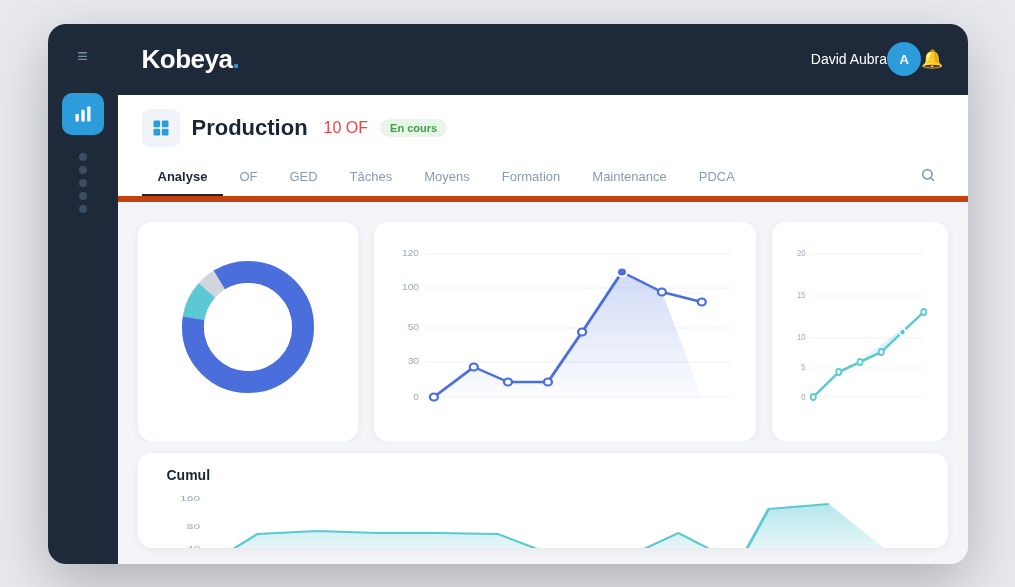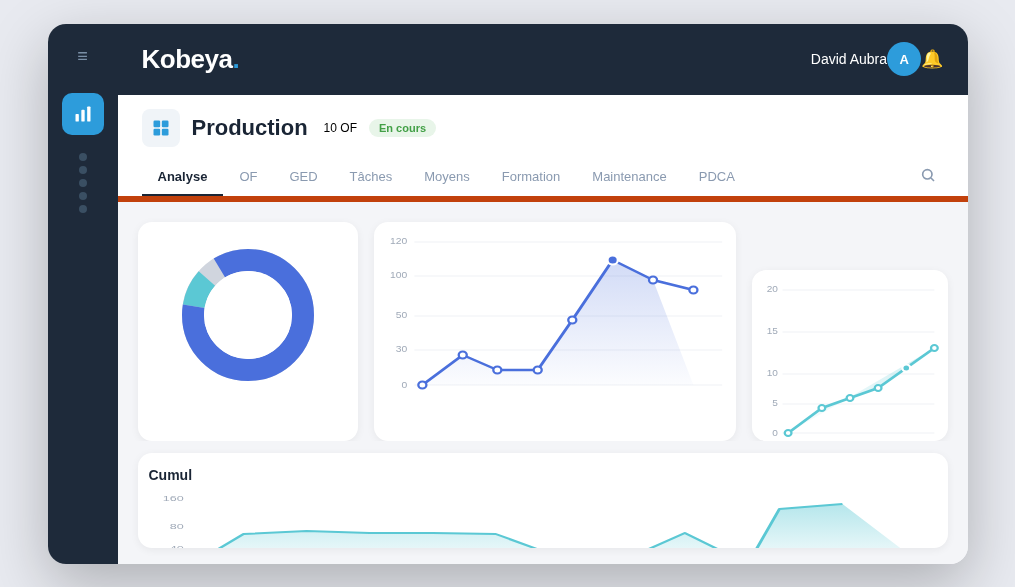--- a/index.html
+++ b/index.html
@@ -156,22 +156,22 @@
       align-items: center;
       justify-content: center;
       color: #2d9cdb;
     }
     .page-title {
       font-size: 22px;
       font-weight: 700;
       color: #1a2535;
     }
     .page-subtitle {
-      font-size: 12px;
-      color: #000000;
+      font-size: 16px;
+      color: #ef4444;
       margin-left: 4px;
     }
     .status-badge {
       background: #e8f5e9;
       color: #43a047;
       font-size: 11px;
       font-weight: 600;
       padding: 3px 10px;
       border-radius: 20px;
     }
@@ -207,21 +207,21 @@
       flex: 1;
       padding: 20px 20px 0;
       display: flex;
       gap: 16px;
       overflow: hidden;
     }
     
     .chart-card {
       background: white;
       border-radius: 14px;
-      padding: 8px;
+      padding: 20px;
       box-shadow: 0 2px 8px rgba(0,0,0,0.06);
     }
     .donut-card {
       width: 220px;
       flex-shrink: 0;
       display: flex;
       flex-direction: column;
       align-items: center;
     }
     .donut-container {
@@ -233,23 +233,22 @@
     .donut-container svg {
       transform: rotate(-90deg);
     }
     
     .line-card {
       flex: 1;
       display: flex;
       flex-direction: column;
     }
     .small-line-card {
-      width: 196px;
+      width: 176px;
       flex-shrink: 0;
-      margin-top: 48px;
     }
     .cumul-title {
       font-size: 14px;
       font-weight: 700;
       color: #1a2535;
       margin-bottom: 6px;
     }
   </style>
 </head>
 <body>
@@ -405,21 +404,21 @@
             <circle cx="80" cy="120" r="3" fill="white" stroke="#5bc8d4" stroke-width="2"></circle>
             <circle cx="105" cy="110" r="3" fill="white" stroke="#5bc8d4" stroke-width="2"></circle>
             <circle cx="130" cy="90" r="3.5" fill="#5bc8d4" stroke="white" stroke-width="2"></circle>
             <circle cx="155" cy="70" r="3" fill="white" stroke="#5bc8d4" stroke-width="2"></circle>
           </svg>
         </div>
       </div>
 
       <div style="padding: 12px 20px 16px; display:flex; gap:16px;">
 
-        <div class="chart-card" style="flex:1; padding: 14px 11px 10px; overflow:hidden; height:95px;">
+        <div class="chart-card" style="flex:1; padding: 14px 29px 10px; overflow:hidden; height:95px;">
           <div class="cumul-title">Cumul</div>
           <svg width="100%" height="90" viewBox="0 0 500 90" preserveAspectRatio="none">
             <text x="22" y="12" font-size="8" fill="#a0aab8" text-anchor="end">160</text>
             <text x="22" y="40" font-size="8" fill="#a0aab8" text-anchor="end">80</text>
             <text x="22" y="62" font-size="8" fill="#a0aab8" text-anchor="end">40</text>
             <defs>
               <linearGradient id="cumulGrad" x1="0" y1="0" x2="0" y2="1">
                 <stop offset="0%" stop-color="#5bc8d4" stop-opacity="0.45"></stop>
                 <stop offset="100%" stop-color="#5bc8d4" stop-opacity="0.05"></stop>
               </linearGradient>

